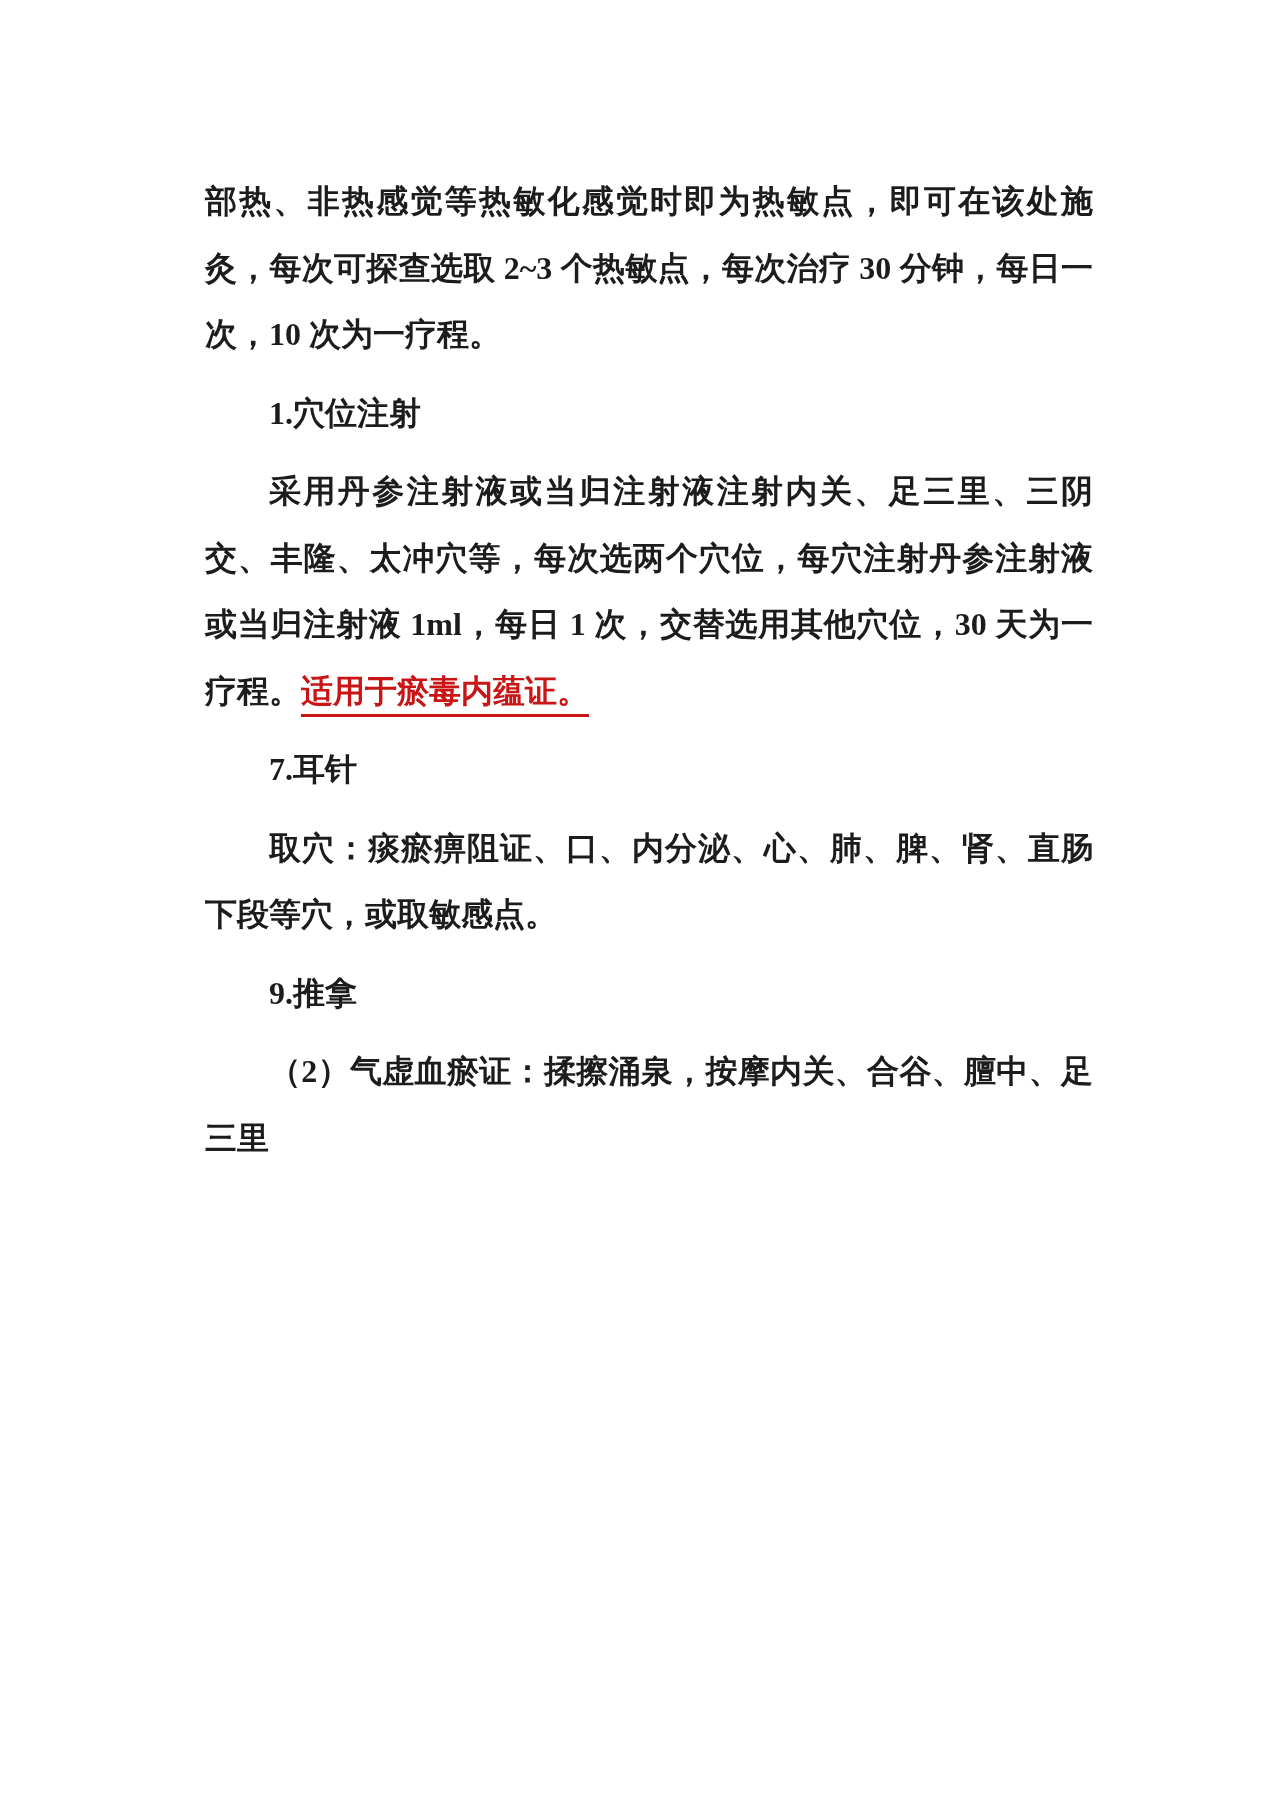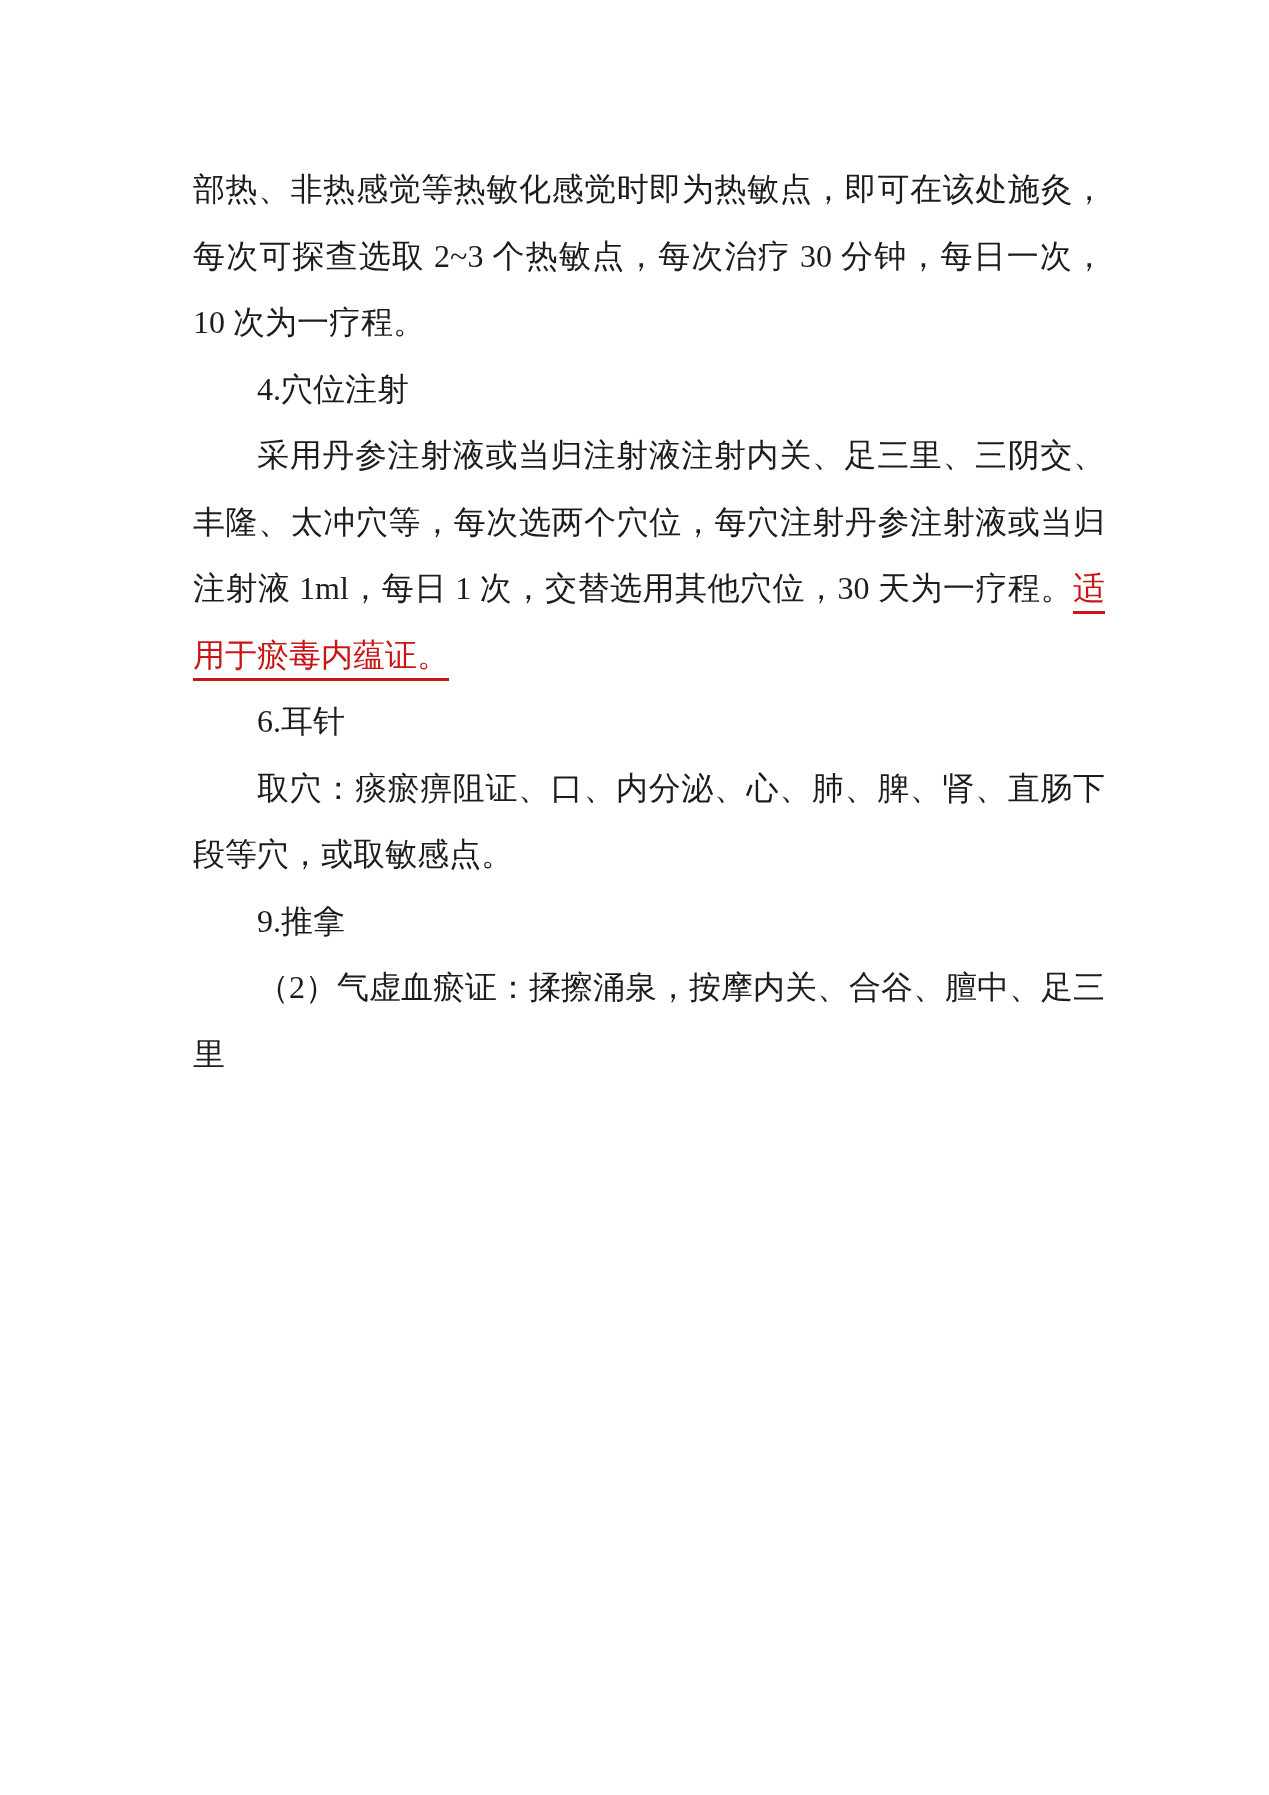--- a/index.html
+++ b/index.html
@@ -20,45 +20,46 @@
     top: 156px;
     left: 193px;
     width: 912px;
     color: #1c1c1c;
     font-size: 32px;
     line-height: 66.5px;
     text-align: justify;
     text-justify: inter-ideograph;
   }
   .para {
-    margin: 0;
+    margin: 12px;
     padding: 0;
+    font-weight: bold;
   }
   .para.indent {
     text-indent: 2em;
   }
   .run-red {
     color: #c91515;
     border-bottom: 3px solid #c91515;
     padding-bottom: 5px;
   }
 </style>
 </head>
 <body>
 
 <div class="page">
   <div class="content">
 
     <p class="para"><span>部热、非热感觉等热敏化感觉时即为热敏点，即可在该处施灸，每次可探查选取 2~3 个热敏点，每次治疗 30 分钟，每日一次，10 次为一疗程。</span></p>
 
-    <p class="para indent"><span>4.穴位注射</span></p>
+    <p class="para indent"><span>1.穴位注射</span></p>
 
     <p class="para indent"><span>采用丹参注射液或当归注射液注射内关、足三里、三阴交、丰隆、太冲穴等，每次选两个穴位，每穴注射丹参注射液或当归注射液 1ml，每日 1 次，交替选用其他穴位，30 天为一疗程。</span><span class="run-red">适用于瘀毒内蕴证。</span></p>
 
-    <p class="para indent"><span>6.耳针</span></p>
+    <p class="para indent"><span>7.耳针</span></p>
 
     <p class="para indent"><span>取穴：痰瘀痹阻证、口、内分泌、心、肺、脾、肾、直肠下段等穴，或取敏感点。</span></p>
 
 
     <p class="para indent"><span>9.推拿</span></p>
 
 
     <p class="para indent"><span>（2）气虚血瘀证：揉擦涌泉，按摩内关、合谷、膻中、足三里</span></p>
 
   </div>

